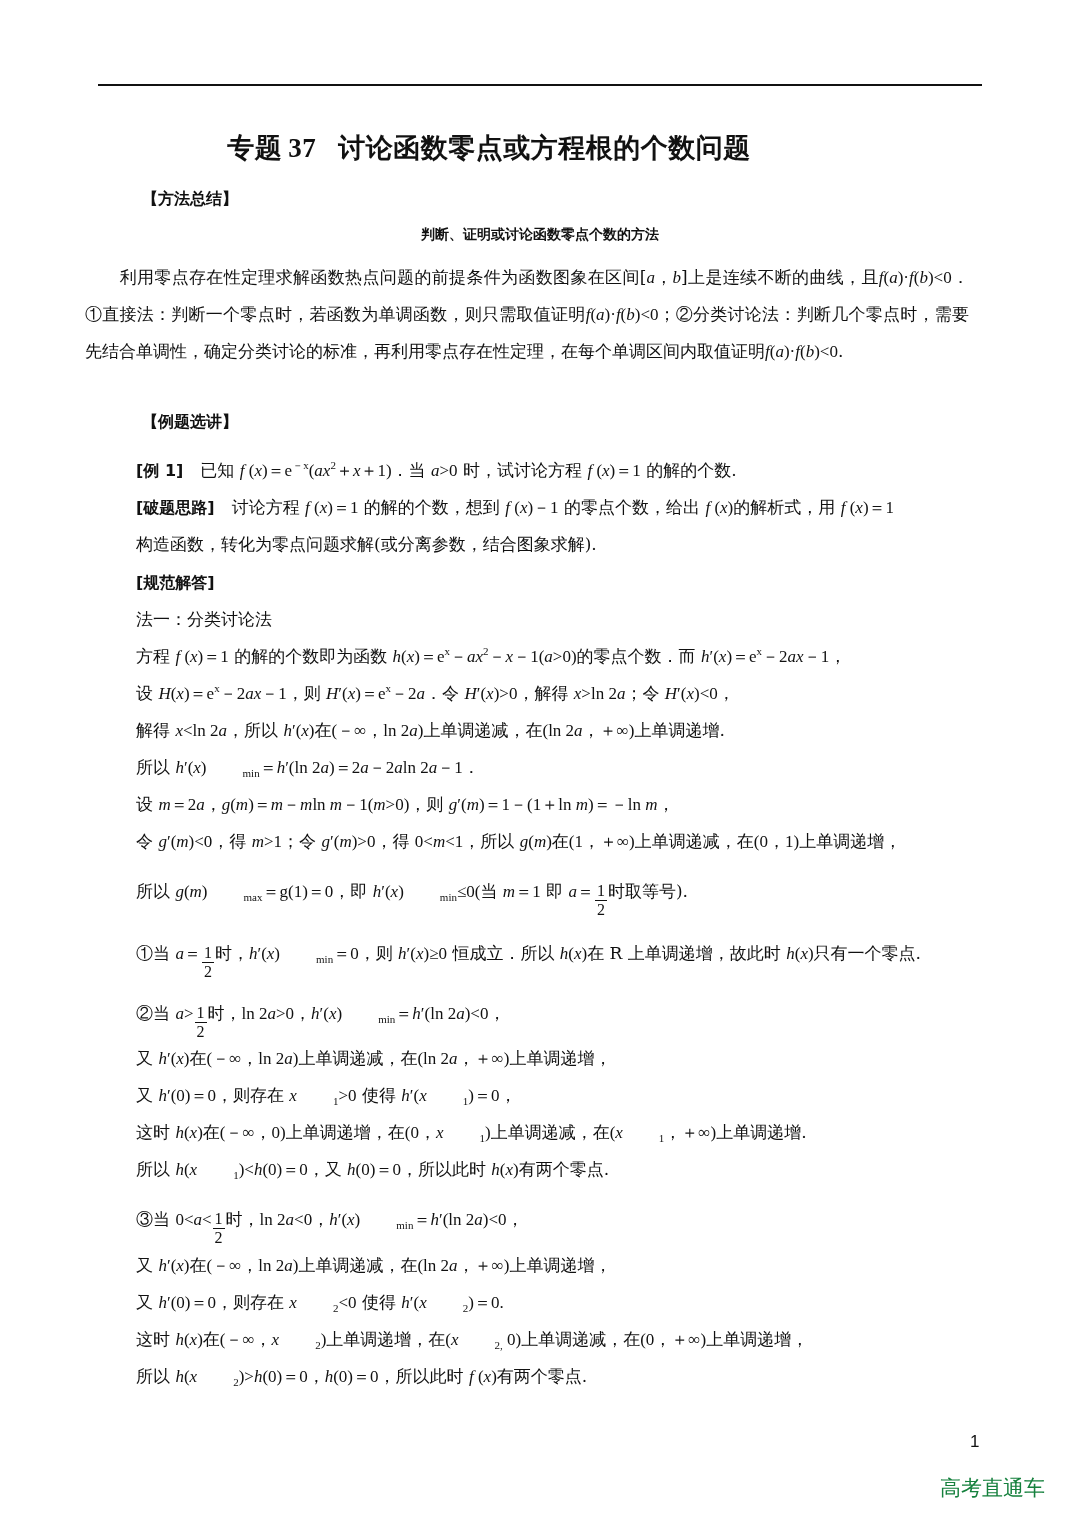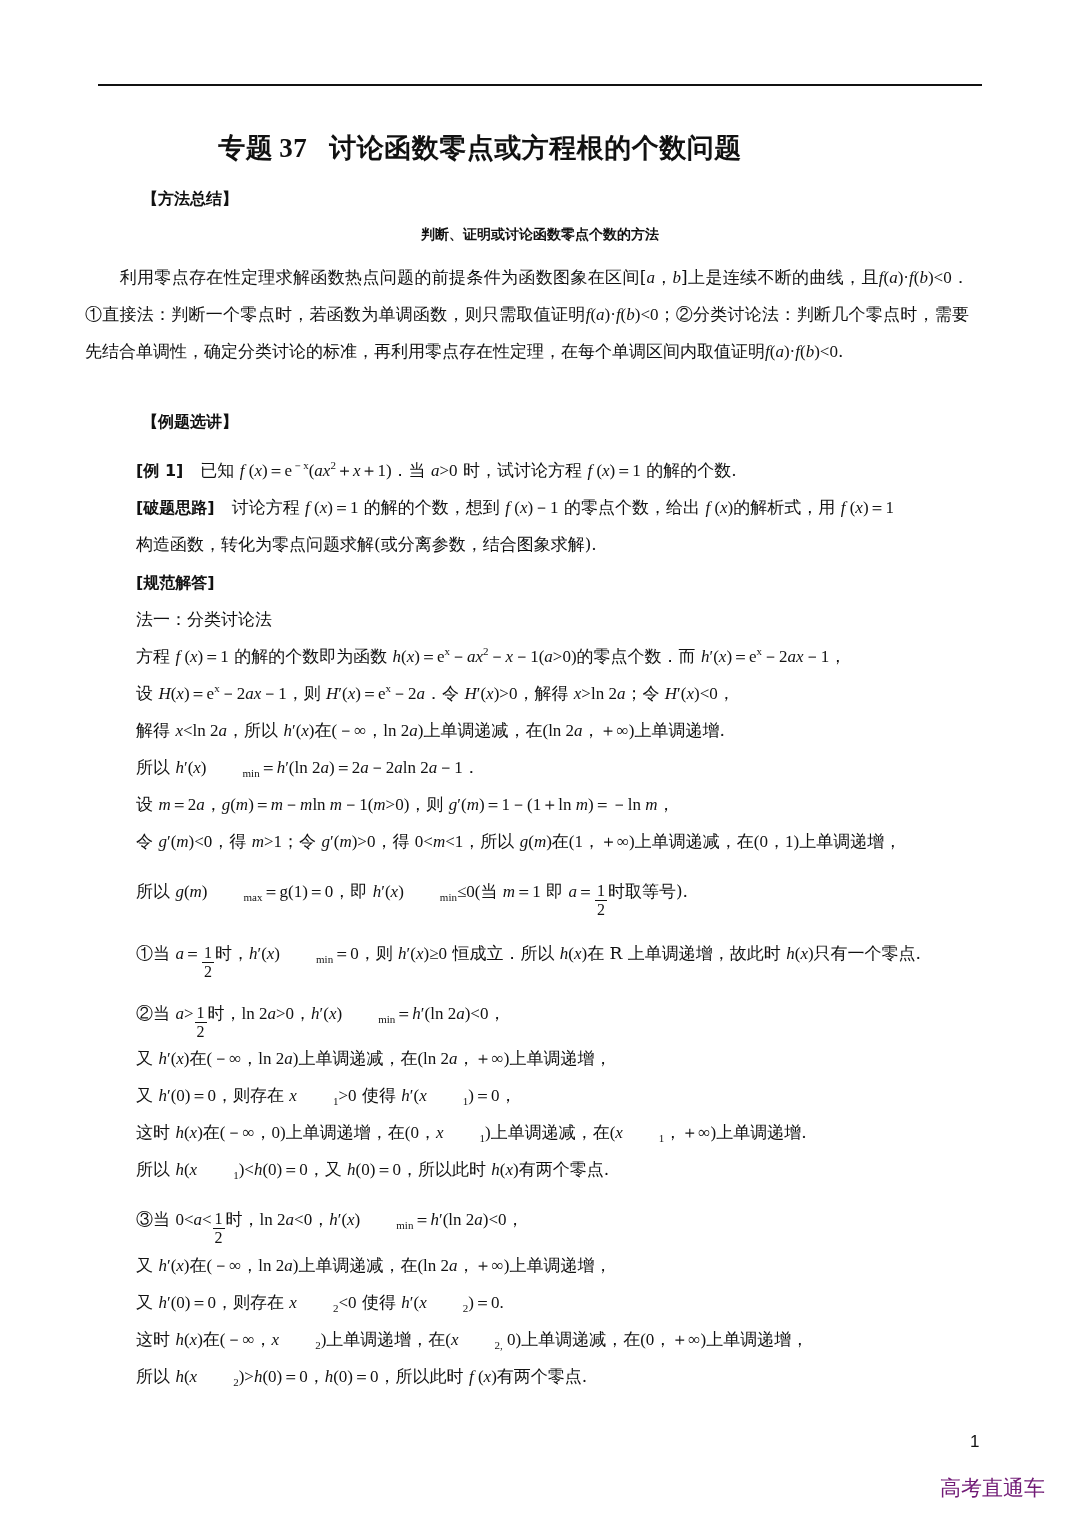--- a/index.html
+++ b/index.html
@@ -8,21 +8,21 @@
     font-family: "DejaVu Serif", "Liberation Serif", serif;
     color: #111111;
   }
   .rule {
     position: absolute; left: 98px; top: 84px; width: 884px; height: 2px;
     background: #111111;
   }
   .title {
     position: absolute; left: 0; top: 130px; width: 960px; text-align: center;
     font-family: "DejaVu Sans", "Liberation Sans", sans-serif;
-    font-size: 27px; font-weight: bold; letter-spacing: 0.5px;
+    font-size: 27px; font-weight: bold; letter-spacing: 0.5px; padding-left: 9px;
   }
   .title .num { font-family: "Liberation Serif", serif; font-weight: bold; margin: 0 22px 0 6px; }
   .section-head {
     position: absolute; left: 142px;
     font-family: Liberation Serif, serif;
     font-size: 16px; font-weight: bold;
   }
   .subtitle {
     position: absolute; left: 0; top: 226px; width: 1080px; text-align: center;
     font-family: "DejaVu Sans", "Liberation Sans", sans-serif;
@@ -48,21 +48,21 @@
     font-size: 16px; line-height: 18px; margin: 0 1px; position: relative; top: 8px;
   }
   .frac .n { border-bottom: 1px solid #111; padding: 0 2px; }
   .frac .d { padding: 0 2px; }
   .page-num {
     position: absolute; left: 970px; top: 1432px;
     font-family: "Liberation Sans", sans-serif; font-size: 17px; color: #111;
   }
   .watermark {
     position: absolute; left: 940px; top: 1474px;
-    font-family: "DejaVu Sans", sans-serif; font-size: 21px; color: #701a75;
+    font-family: "DejaVu Sans", sans-serif; font-size: 21px; color: #15803d;
   }
 </style>
 </head>
 <body>
 
 <div class="rule"></div>
 
 <div class="title">
   <span>专题</span><span class="num">37</span><span>讨论函数零点或方程根的个数问题</span>
 </div>

